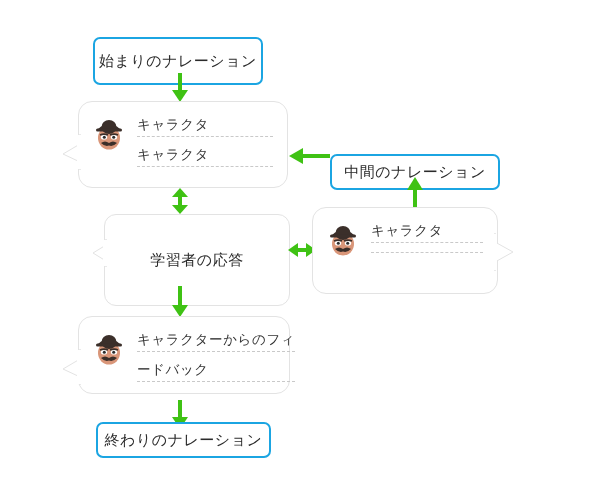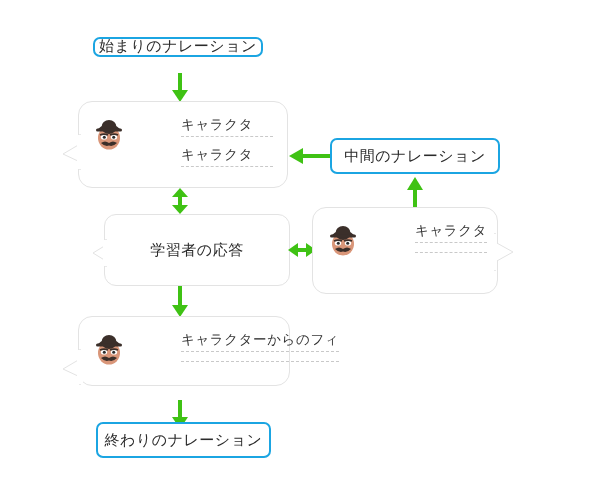--- a/index.html
+++ b/index.html
@@ -56,21 +56,20 @@
     border: 1px solid #e3e3e3;
     border-radius: 14px;
     background: #ffffff;
   }
   .bubble-inner {
     display: flex;
     align-items: flex-start;
     height: 100%;
     box-sizing: border-box;
     padding: 12px 14px 10px 12px;
-    gap: 44px;
   }
   .avatar {
     width: 36px;
     height: 36px;
     flex: 0 0 36px;
     margin-right: 10px;
     margin-top: 2px;
     position: relative;
   }
   .avatar svg { display: block; width: 36px; height: 36px; }
@@ -100,21 +99,21 @@
   .arrow {
     position: absolute;
     overflow: visible;
   }
 </style>
 </head>
 <body>
 
 <div id="canvas">
 
-  <div class="narration" style="left:93px; top:37px; width:170px; height:20px;align-items:flex-end;">
+  <div class="narration" style="left:93px; top:37px; width:170px; height:48px;">
     <span>始まりのナレーション</span>
   </div>
 
   <svg class="arrow" style="left:168px; top:73px;" width="24" height="30" viewBox="0 0 24 30">
     <path d="M12 0 L12 18" stroke="#3fc214" stroke-width="4" fill="none"></path>
     <path d="M12 29 L4 17 L20 17 Z" fill="#3fc214"></path>
   </svg>
 
   <div class="bubble" style="left:78px; top:101px; width:210px; height:87px;">
     <svg class="tail" style="left:-18px; top:30px;" width="20" height="40" viewBox="0 0 20 40">
@@ -140,41 +139,41 @@
       </div>
       <div class="bubble-text">
         <div class="line">キャラクタ</div>
         <div class="rule"></div>
         <div class="line">キャラクタ</div>
         <div class="rule last"></div>
       </div>
     </div>
   </div>
 
-  <div class="narration" style="left:330px; top:138px; width:170px; height:36px;">
+  <div class="narration" style="left:330px; top:154px; width:170px; height:36px;">
     <span>中間のナレーション</span>
   </div>
 
   <svg class="arrow" style="left:288px; top:144px;" width="42" height="24" viewBox="0 0 42 24">
     <path d="M42 12 L14 12" stroke="#3fc214" stroke-width="4" fill="none"></path>
     <path d="M1 12 L15 4 L15 20 Z" fill="#3fc214"></path>
   </svg>
 
   <svg class="arrow" style="left:403px; top:176px;" width="24" height="36" viewBox="0 0 24 36">
     <path d="M12 36 L12 14" stroke="#3fc214" stroke-width="4" fill="none"></path>
     <path d="M12 1 L4 14 L20 14 Z" fill="#3fc214"></path>
   </svg>
 
   <svg class="arrow" style="left:168px; top:188px;" width="24" height="26" viewBox="0 0 24 26">
     <path d="M12 7 L12 19" stroke="#3fc214" stroke-width="4" fill="none"></path>
     <path d="M12 0 L4 9 L20 9 Z" fill="#3fc214"></path>
     <path d="M12 26 L4 17 L20 17 Z" fill="#3fc214"></path>
   </svg>
 
-  <div class="plainbox" style="left:104px; top:214px; width:186px; height:72px;">
+  <div class="plainbox" style="left:104px; top:214px; width:186px; height:92px;">
     <svg class="tail" style="left:-14px; top:22px;" width="16" height="32" viewBox="0 0 16 32">
       <path d="M15 2 L15 30 L15 24 L2 16 L15 8 Z" fill="#ffffff" stroke="#e3e3e3" stroke-width="1"></path>
       <rect x="12" y="3" width="6" height="26" fill="#ffffff"></rect>
     </svg>
     <span>学習者の応答</span>
   </div>
 
   <svg class="arrow" style="left:288px; top:238px;" width="28" height="24" viewBox="0 0 28 24">
     <path d="M7 12 L21 12" stroke="#3fc214" stroke-width="4" fill="none"></path>
     <path d="M0 12 L10 5 L10 19 Z" fill="#3fc214"></path>
@@ -209,21 +208,21 @@
         <div class="rule last"></div>
       </div>
     </div>
   </div>
 
   <svg class="arrow" style="left:168px; top:286px;" width="24" height="32" viewBox="0 0 24 32">
     <path d="M12 0 L12 20" stroke="#3fc214" stroke-width="4" fill="none"></path>
     <path d="M12 31 L4 19 L20 19 Z" fill="#3fc214"></path>
   </svg>
 
-  <div class="bubble" style="left:78px; top:316px; width:212px; height:70px;">
+  <div class="bubble" style="left:78px; top:316px; width:212px; height:78px;">
     <svg class="tail" style="left:-18px; top:30px;" width="20" height="40" viewBox="0 0 20 40">
       <path d="M19 2 L19 38 L19 30 L2 22 L19 12 Z" fill="#ffffff" stroke="#e3e3e3" stroke-width="1"></path>
       <rect x="16" y="3" width="6" height="34" fill="#ffffff"></rect>
     </svg>
     <div class="bubble-inner">
       <div class="avatar">
         <svg viewBox="0 0 36 36">
           <rect x="0" y="0" width="36" height="36" rx="6" fill="#ffffff"></rect>
           <ellipse cx="18" cy="22" rx="11" ry="11.5" fill="#d99679"></ellipse>
           <path d="M7 13 Q18 3 29 13 Q29 15 18 15 Q7 15 7 13 Z" fill="#3b2f2a"></path>
@@ -234,20 +233,21 @@
           <circle cx="13.3" cy="21.3" r="1.5" fill="#2b2b2b"></circle>
           <circle cx="22.7" cy="21.3" r="1.5" fill="#2b2b2b"></circle>
           <path d="M9 19 Q13 17.2 17 19" stroke="#3b2f2a" stroke-width="1.6" fill="none"></path>
           <path d="M19 19 Q23 17.2 27 19" stroke="#3b2f2a" stroke-width="1.6" fill="none"></path>
           <path d="M10 27 Q14 24 18 27 Q22 24 26 27 Q22 31 18 29.5 Q14 31 10 27 Z" fill="#3b2f2a"></path>
         </svg>
       </div>
       <div class="bubble-text">
         <div class="line">キャラクターからのフィ</div>
         <div class="rule"></div>
+        <div class="line">ードバック</div>
         <div class="rule last"></div>
       </div>
     </div>
   </div>
 
   <svg class="arrow" style="left:168px; top:400px;" width="24" height="30" viewBox="0 0 24 30">
     <path d="M12 0 L12 18" stroke="#3fc214" stroke-width="4" fill="none"></path>
     <path d="M12 29 L4 17 L20 17 Z" fill="#3fc214"></path>
   </svg>
 

